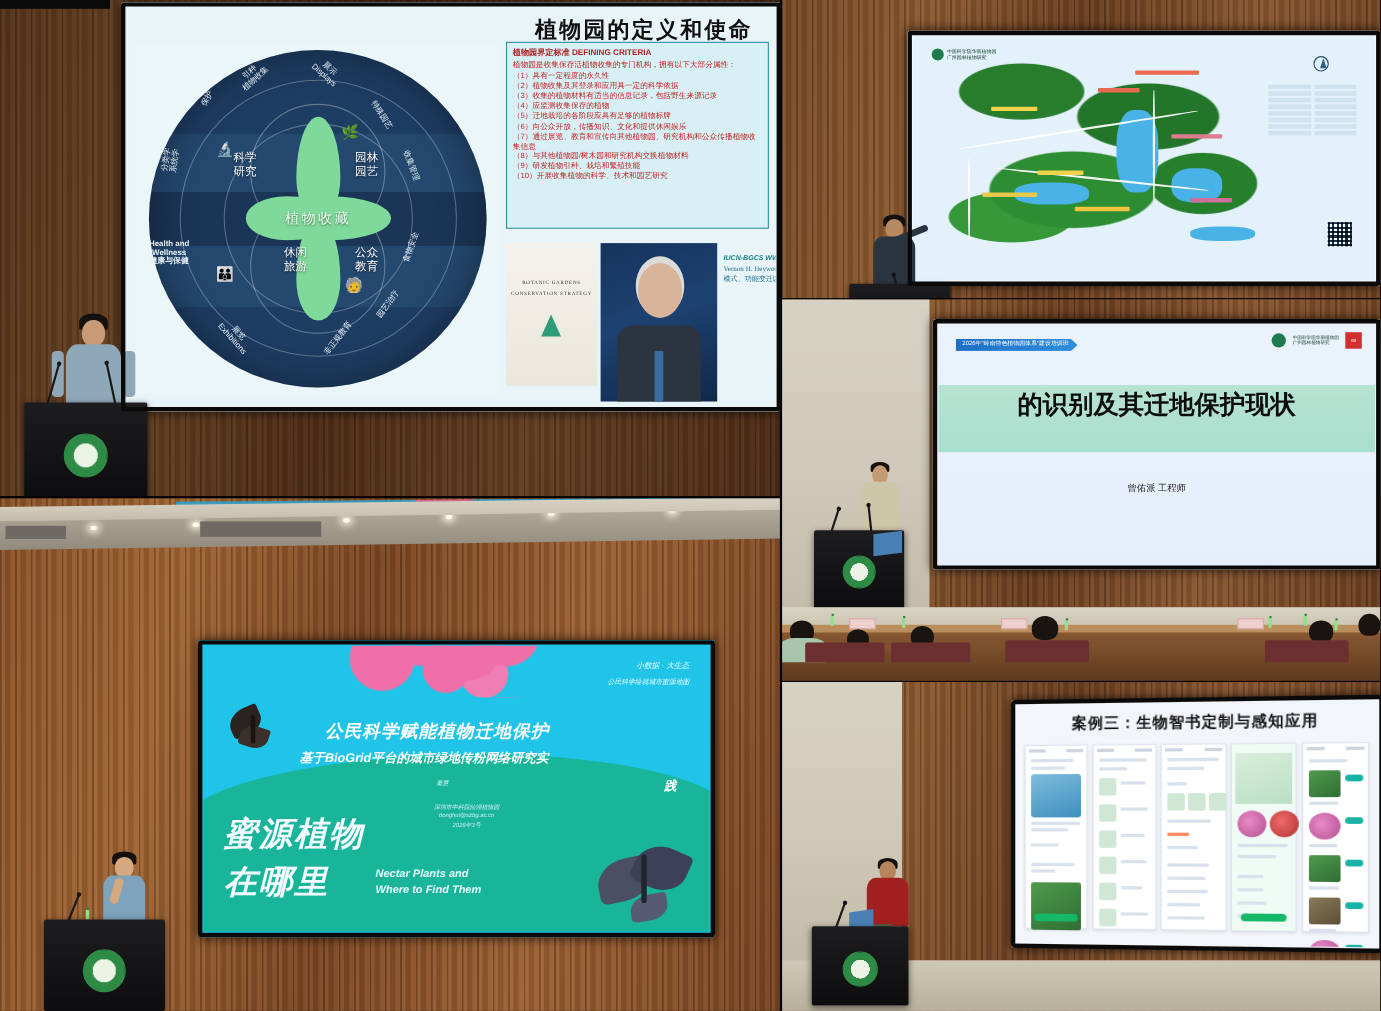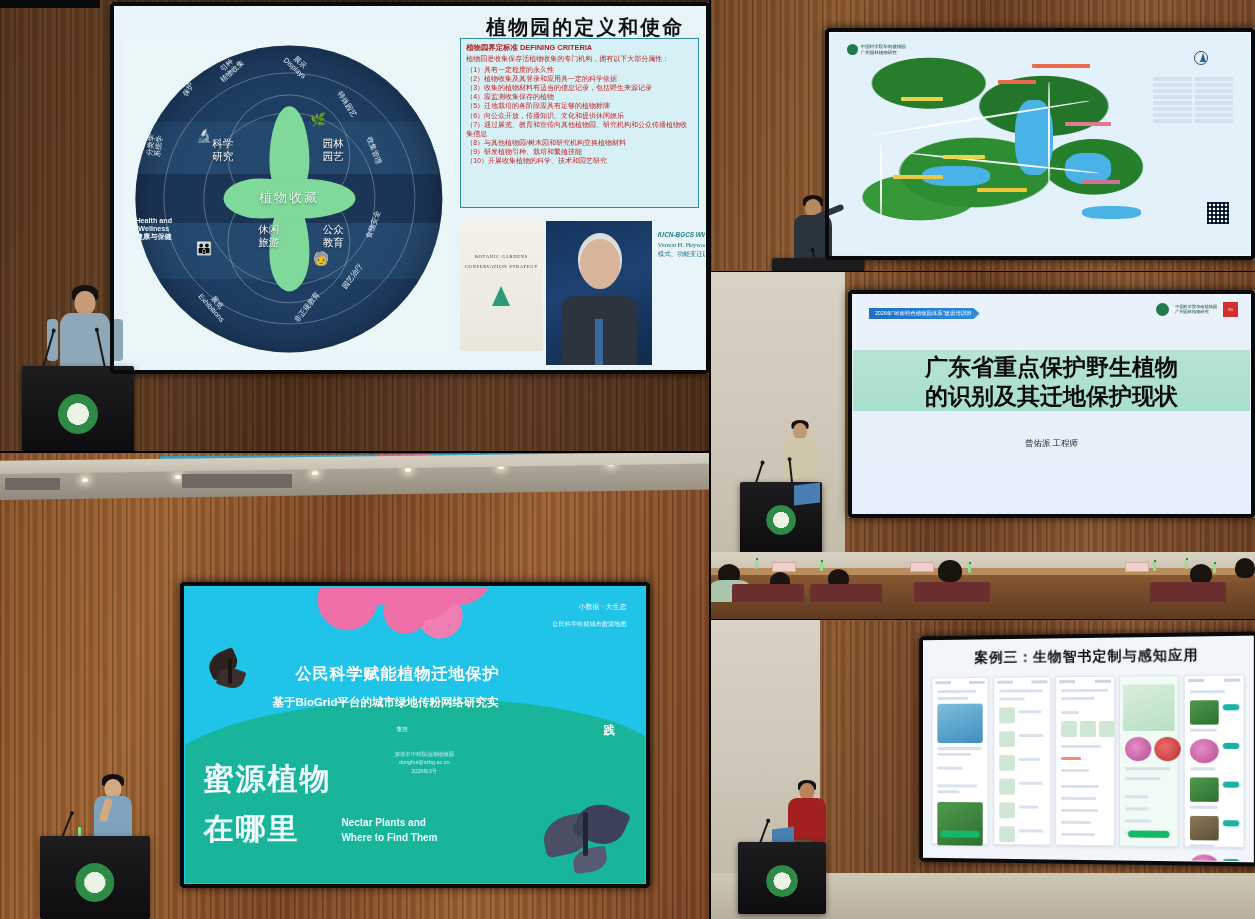--- a/index.html
+++ b/index.html
@@ -442,21 +442,20 @@
         <div class="ribbon">2026年"岭南特色植物园体系"建设培训班</div>
         <div class="logos">
           <div class="lg-c"></div>
           <div class="lg-t">
             中国科学院华南植物园<br>广州园林植物研究
           </div>
           <div class="lg-r">90</div>
         </div>
         <div class="tband"></div>
         <div class="ttl">
-          <div>广东省重点保护野生植物</div>
           <div>的识别及其迁地保护现状</div>
         </div>
         <div class="sub">
           <div>曾佑派  工程师</div>
         </div>
       </div>
       <div class="bez"></div>
     </div>
 
     <div class="person" style="left:60px;top:148px;width:60px;height:125px;">
@@ -514,21 +513,21 @@
       <div class="lamp" style="left:608px;top:10px;"></div>
       <div class="vent" style="left:5px;top:26px;width:55px;height:12px;"></div>
       <div class="vent" style="left:182px;top:22px;width:110px;height:14px;"></div>
     </div>
     <div style="position:absolute;left:160px;top:0;width:520px;height:14px;
                 background:linear-gradient(90deg,#2aa8d8 0 42%,#e06c9e 42% 52%,#2aa8d8 52% 100%);
                 clip-path:polygon(0 30%,100% 0,100% 70%,0 100%);opacity:.85;"></div>
     <div class="stone" style="left:0;top:0;width:710px;height:22px;
                 clip-path:polygon(0 40%,100% 0,100% 52%,0 100%);"></div>
 
-    <div class="screen s4" style="left:180px;top:130px;width:470px;height:306px;">
+    <div class="screen s4" style="left:180px;top:130px;width:470px;height:270px;font-style:italic;">
       <div class="scr-in">
         <div class="hill"></div>
         <div class="blob"></div>
 
         <div class="tr1">小数据 · 大生态</div>
         <div class="tr2">公民科学绘就城市蜜源地图</div>
 
         <div class="h1">公民科学赋能植物迁地保护</div>
         <div class="h2">基于BioGrid平台的城市绿地传粉网络研究实</div>
         <div class="h2b">践</div>

